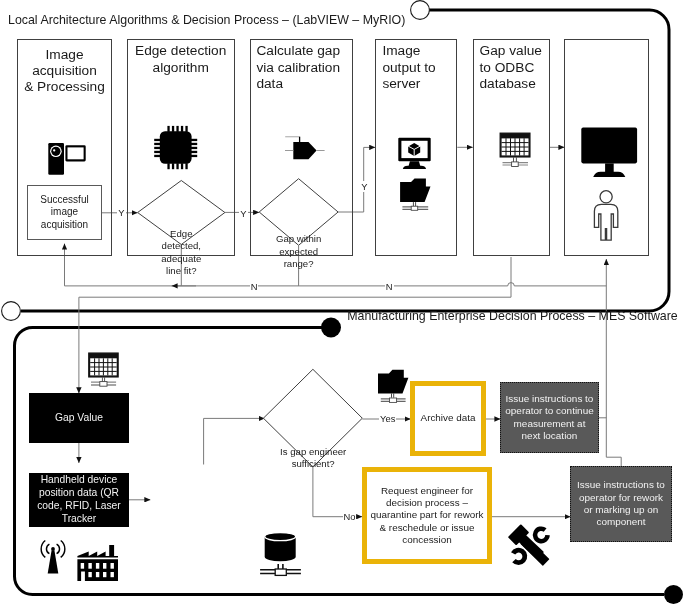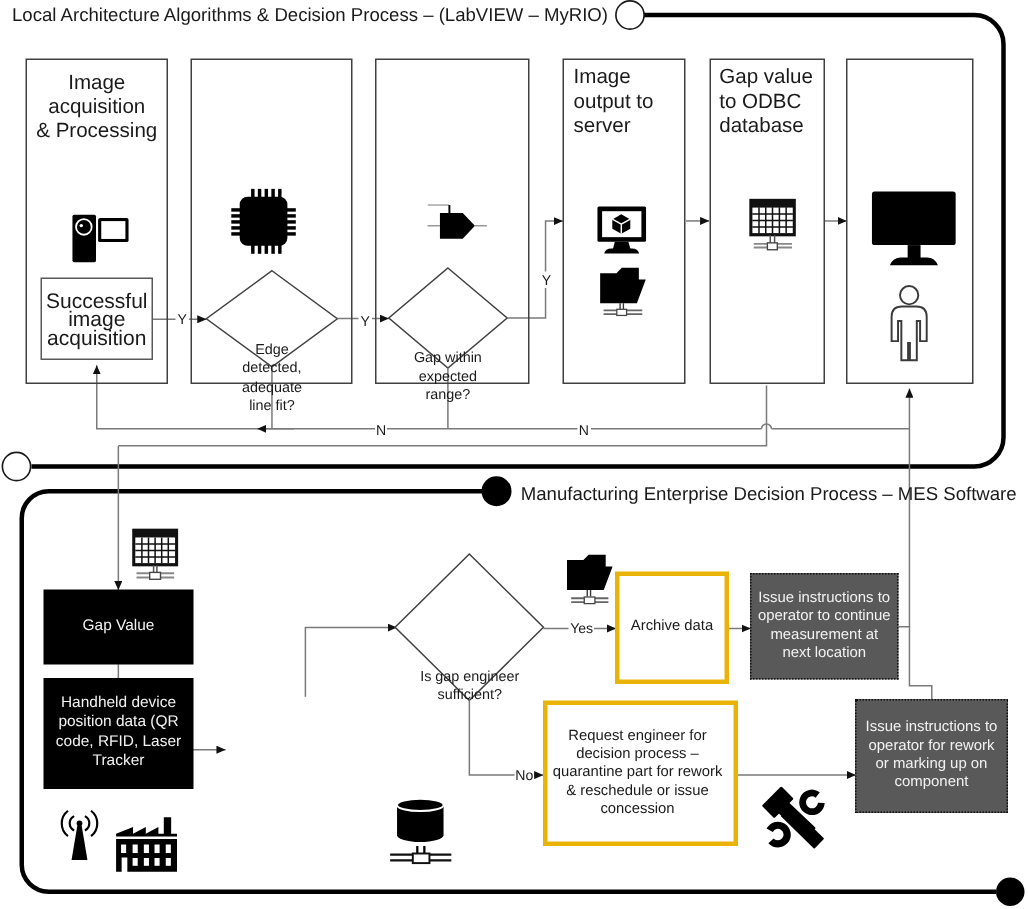--- a/index.html
+++ b/index.html
@@ -15,30 +15,30 @@
 
   
   .stagebox{border:1px solid #404040;background:transparent;box-sizing:border-box;}
   .stagelabel{font-size:13.7px;color:#1a1a1a;line-height:16.4px;white-space:pre-line;}
   .stagelabel.ctr{text-align:center;}
   .stagelabel.lft{text-align:left;}
 
   
   .procbox{border:1px solid #595959;background:#fff;box-sizing:border-box;
            display:flex;align-items:center;justify-content:center;}
-  .proctxt{font-size:14px;color:#1a1a1a;line-height:12.1px;text-align:center;white-space:pre-line;}
+  .proctxt{font-size:10px;color:#1a1a1a;line-height:12.1px;text-align:center;white-space:pre-line;}
 
   .darkbox{background:#000;box-sizing:border-box;display:flex;align-items:center;justify-content:center;}
   .darktxt{font-size:10.3px;color:#f2f2f2;line-height:12.9px;text-align:center;}
 
   .graybox{background:#595959;border:1px dotted #111;box-sizing:border-box;
            display:flex;align-items:center;justify-content:center;}
   .graytxt{font-size:9.95px;color:#f2f2f2;line-height:12.3px;text-align:center;}
 
-  .whitebox{border:3px solid #eab308;background:#fff;box-sizing:border-box;
+  .whitebox{border:5px solid #eab308;background:#fff;box-sizing:border-box;
             display:flex;align-items:center;justify-content:flex-start;}
   .whitetxt{font-size:9.9px;color:#1a1a1a;line-height:12.35px;text-align:center;}
 
   .dtxt{position:absolute;font-size:9.6px;color:#1a1a1a;line-height:12.2px;text-align:center;white-space:pre-line;margin-top:40px;}
   .elabel{position:absolute;font-size:9.4px;color:#1a1a1a;line-height:11px;white-space:nowrap;background:#fff;padding:0 1px;}
 </style>
 </head>
 <body>
 
 <div id="stage">
@@ -87,30 +87,35 @@
     <path d="M 128.2 499.8 L 150.4 499.8" fill="none" stroke="#7a7a7a" stroke-width="1" marker-end="url(#ahr)"></path>
     <path d="M 203.6 464.5 L 203.6 418.4 L 264.6 418.4" fill="none" stroke="#7a7a7a" stroke-width="1" marker-end="url(#ahr)"></path>
     <path d="M 312.9 369.3 L 362.3 418.2 L 312.9 467.0 L 263.4 418.2 z" fill="#fff" stroke="#404040" stroke-width="1"></path>
     <path d="M 362.3 419 L 410.7 419" fill="none" stroke="#7a7a7a" stroke-width="1" marker-end="url(#ahr)"></path>
     <path d="M 485.6 419 L 500.5 419" fill="none" stroke="#7a7a7a" stroke-width="1" marker-end="url(#ahr)"></path>
     <path d="M 312.9 467 L 312.9 516.7 L 362.2 516.7" fill="none" stroke="#7a7a7a" stroke-width="1" marker-end="url(#ahr)"></path>
     <path d="M 491.9 516.7 L 570.6 516.7" fill="none" stroke="#7a7a7a" stroke-width="1" marker-end="url(#ahr)"></path>
     <path d="M 599 417.8 L 606.3 417.8 L 606.3 457.2 L 621.2 457.2 L 621.2 478" fill="none" stroke="#7a7a7a" stroke-width="1"></path>
   </svg>
 
-  <div class="abs ptitle" style="left:8px;top:4px;text-align:center;">Local Architecture Algorithms &amp; Decision Process – (LabVIEW – MyRIO)</div>
+  <div class="abs ptitle" style="left:8px;top:14px;text-align:center;">Local Architecture Algorithms &amp; Decision Process – (LabVIEW – MyRIO)</div>
 
   <div class="abs stagebox" style="left:17px;top:39.4px;width:95px;height:217px;"></div>
   <div class="abs stagelabel ctr" style="left:18px;top:46.5px;width:93px;">Image
 acquisition
 &amp; Processing</div>
 
   <div class="abs stagebox" style="left:126.7px;top:39.4px;width:108px;height:217px;"></div>
+  <div class="abs stagelabel ctr" style="left:127.7px;top:43.4px;width:106px;">Edge detection
+algorithm</div>
 
   <div class="abs stagebox" style="left:249.6px;top:39.4px;width:103px;height:217px;"></div>
+  <div class="abs stagelabel lft" style="left:256.4px;top:43.4px;width:95px;">Calculate gap
+via calibration
+data</div>
 
   <div class="abs stagebox" style="left:375.3px;top:39.4px;width:82px;height:217px;"></div>
   <div class="abs stagelabel lft" style="left:382.4px;top:43.4px;width:74px;">Image
 output to
 server</div>
 
   <div class="abs stagebox" style="left:472.7px;top:39.4px;width:77px;height:217px;"></div>
   <div class="abs stagelabel lft" style="left:479.5px;top:43.4px;width:70px;">Gap value
 to ODBC
 database</div>
@@ -130,27 +135,27 @@
   <div class="dtxt" style="left:263.6px;top:193.3px;width:70px;text-align:center;">Gap within
 expected
 range?</div>
 
   <div class="elabel" style="left:117.3px;top:206.8px;">Y</div>
   <div class="elabel" style="left:239.3px;top:207.6px;">Y</div>
   <div class="elabel" style="left:360.2px;top:180.9px;">Y</div>
   <div class="elabel" style="left:249.7px;top:280.7px;">N</div>
   <div class="elabel" style="left:384.8px;top:280.7px;">N</div>
 
-  <div class="abs ptitle" style="left:347.2px;top:323px;text-align:center;">Manufacturing Enterprise Decision Process – MES Software</div>
+  <div class="abs ptitle" style="left:347.2px;top:310px;text-align:center;">Manufacturing Enterprise Decision Process – MES Software</div>
 
   <div class="abs darkbox" style="left:29px;top:393px;width:100px;height:50px;">
     <div class="darktxt">Gap Value</div>
   </div>
 
-  <div class="abs darkbox" style="left:29px;top:452px;width:100px;height:74px;">
+  <div class="abs darkbox" style="left:29px;top:473px;width:100px;height:54px;">
     <div class="darktxt" style="width:92px;">Handheld device position data (QR code, RFID, Laser Tracker</div>
   </div>
 
 
   <div class="dtxt" style="left:263.2px;top:405.6px;width:100px;font-size:9.6px;line-height:12px;">Is gap engineer sufficient?</div>
 
   <div class="abs whitebox" style="left:410px;top:381px;width:76px;height:75px;">
     <div class="whitetxt" style="width:72px;">Archive data</div>
   </div>
 

